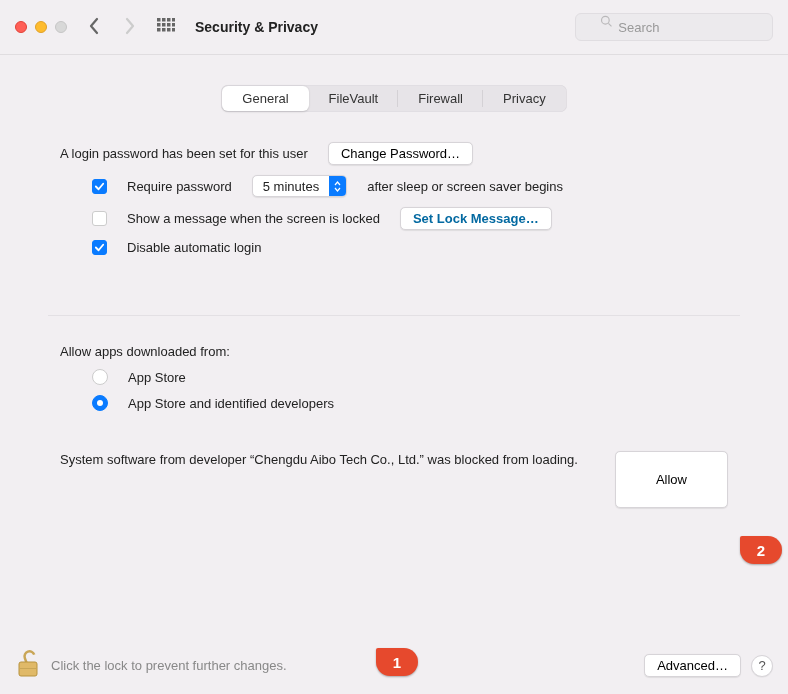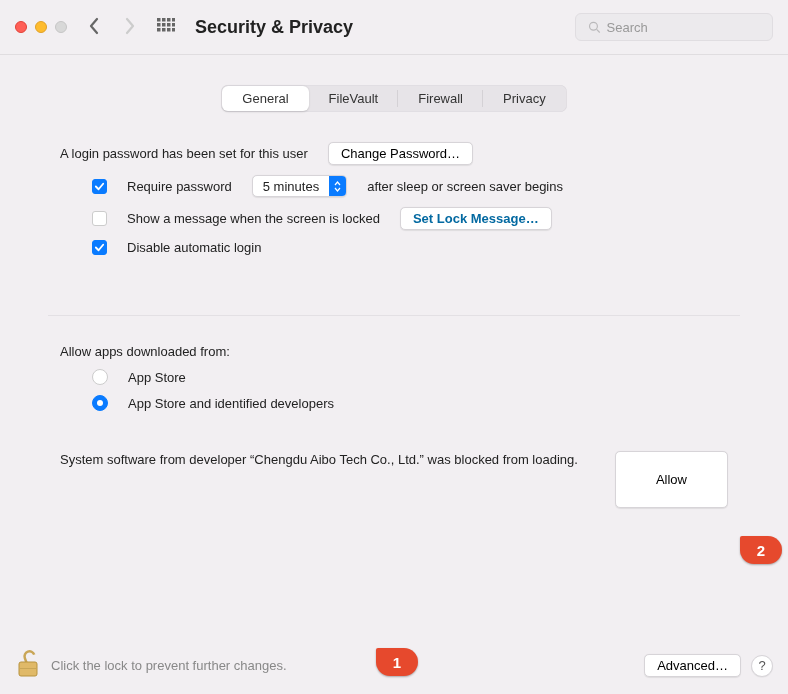--- a/index.html
+++ b/index.html
@@ -21,24 +21,24 @@
 }
 .traffic { display: flex; gap: 8px; margin-right: 20px; }
 .traffic span { width: 12px; height: 12px; border-radius: 50%; display: block; }
 .traffic .close { background: #ff5f57; border: 0.5px solid #e24238; }
 .traffic .min { background: #febc2e; border: 0.5px solid #e1a128; }
 .traffic .max { background: #d8d8d8; border: 0.5px solid #c6c6c6; }
 .navarrows { display: flex; gap: 22px; margin-right: 20px; }
 .navarrows svg { width: 14px; height: 20px; }
 .grid-icon { margin-right: 20px; display:flex; }
 .grid-icon svg { width: 18px; height: 18px; }
-.title { font-size: 18px; font-weight: 600; flex: 1; }
+.title { font-size: 14px; font-weight: 600; flex: 1; }
 .search {
   width: 198px; height: 28px; background: #eceaed; border: 1px solid #e0dde1;
-  border-radius: 6px; display: flex; align-items: center; padding: 0 12px; gap: 6px;
+  border-radius: 6px; display: flex; padding: 0 24px; gap: 6px;
 }
 .search svg { width: 14px; height: 14px; opacity: 0.5; }
 .search input { border: none; background: transparent; outline: none; font-size: 13px; width: 100%; color: #333; }
 .search input::placeholder { color: #999; }
 
 .panel {
   margin: 30px 10px 0 10px;
   background: #f2eff2;
   border-radius: 6px;
   padding-bottom: 20px;

